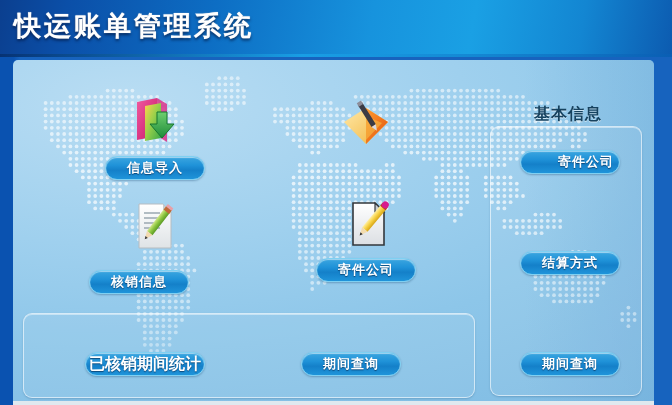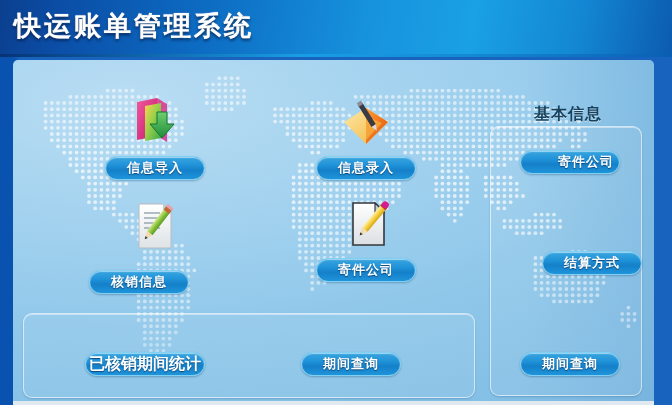--- a/index.html
+++ b/index.html
@@ -91,21 +91,21 @@
   .btn.small { font-size:16px; letter-spacing:0; }
 
   
   #btn-import   { left:92px;  top:96px;  }
   #btn-entry    { left:303px; top:96px;  }
   #btn-writeoff { left:76px;  top:198px;margin-top:12px; }
   #btn-all      { left:303px; top:198px; }
 
   
   #btn-sender   { left:507px; top:90px;padding-left:32px;  }
-  #btn-settle   { left:529px; top:191px; }
+  #btn-settle   { left:507px; top:191px; }
   #btn-dest     { left:507px; top:292px; }
 
   
   #btn-period-stat { left:72px;  top:292px; width:120px; }
   #btn-period-query{ left:288px; top:292px; }
 
   
   .icon-wrap { position:absolute; width:56px; height:56px; }
   #icon-import   { left:114px; top:34px; }
   #icon-entry    { left:325px; top:36px; }
@@ -1570,21 +1570,20 @@
           <rect x="24" y="4" width="7" height="30" fill="url(#gPenY)"></rect>
           <rect x="24" y="2" width="7" height="4" fill="#c0392b"></rect>
           <circle cx="27.5" cy="2" r="3.4" fill="#d81b8e"></circle>
           <polygon points="24,34 31,34 27.5,42" fill="#f3dcae"></polygon>
           <polygon points="26,39 29,39 27.5,42" fill="#333"></polygon>
         </g>
       </svg>
     </div>
 
     <div class="btn wide" id="btn-import">信息导入</div>
-    <div class="btn wide" id="btn-entry">信息录入</div>
     <div class="btn wide" id="btn-writeoff">核销信息</div>
     <div class="btn wide" id="btn-all">寄件公司</div>
 
     <div class="btn wide" id="btn-sender">寄件公司</div>
     <div class="btn wide" id="btn-settle">结算方式</div>
     <div class="btn wide" id="btn-dest">期间查询</div>
 
     <div class="btn small" id="btn-period-stat">已核销期间统计</div>
     <div class="btn wide" id="btn-period-query">期间查询</div>
 

